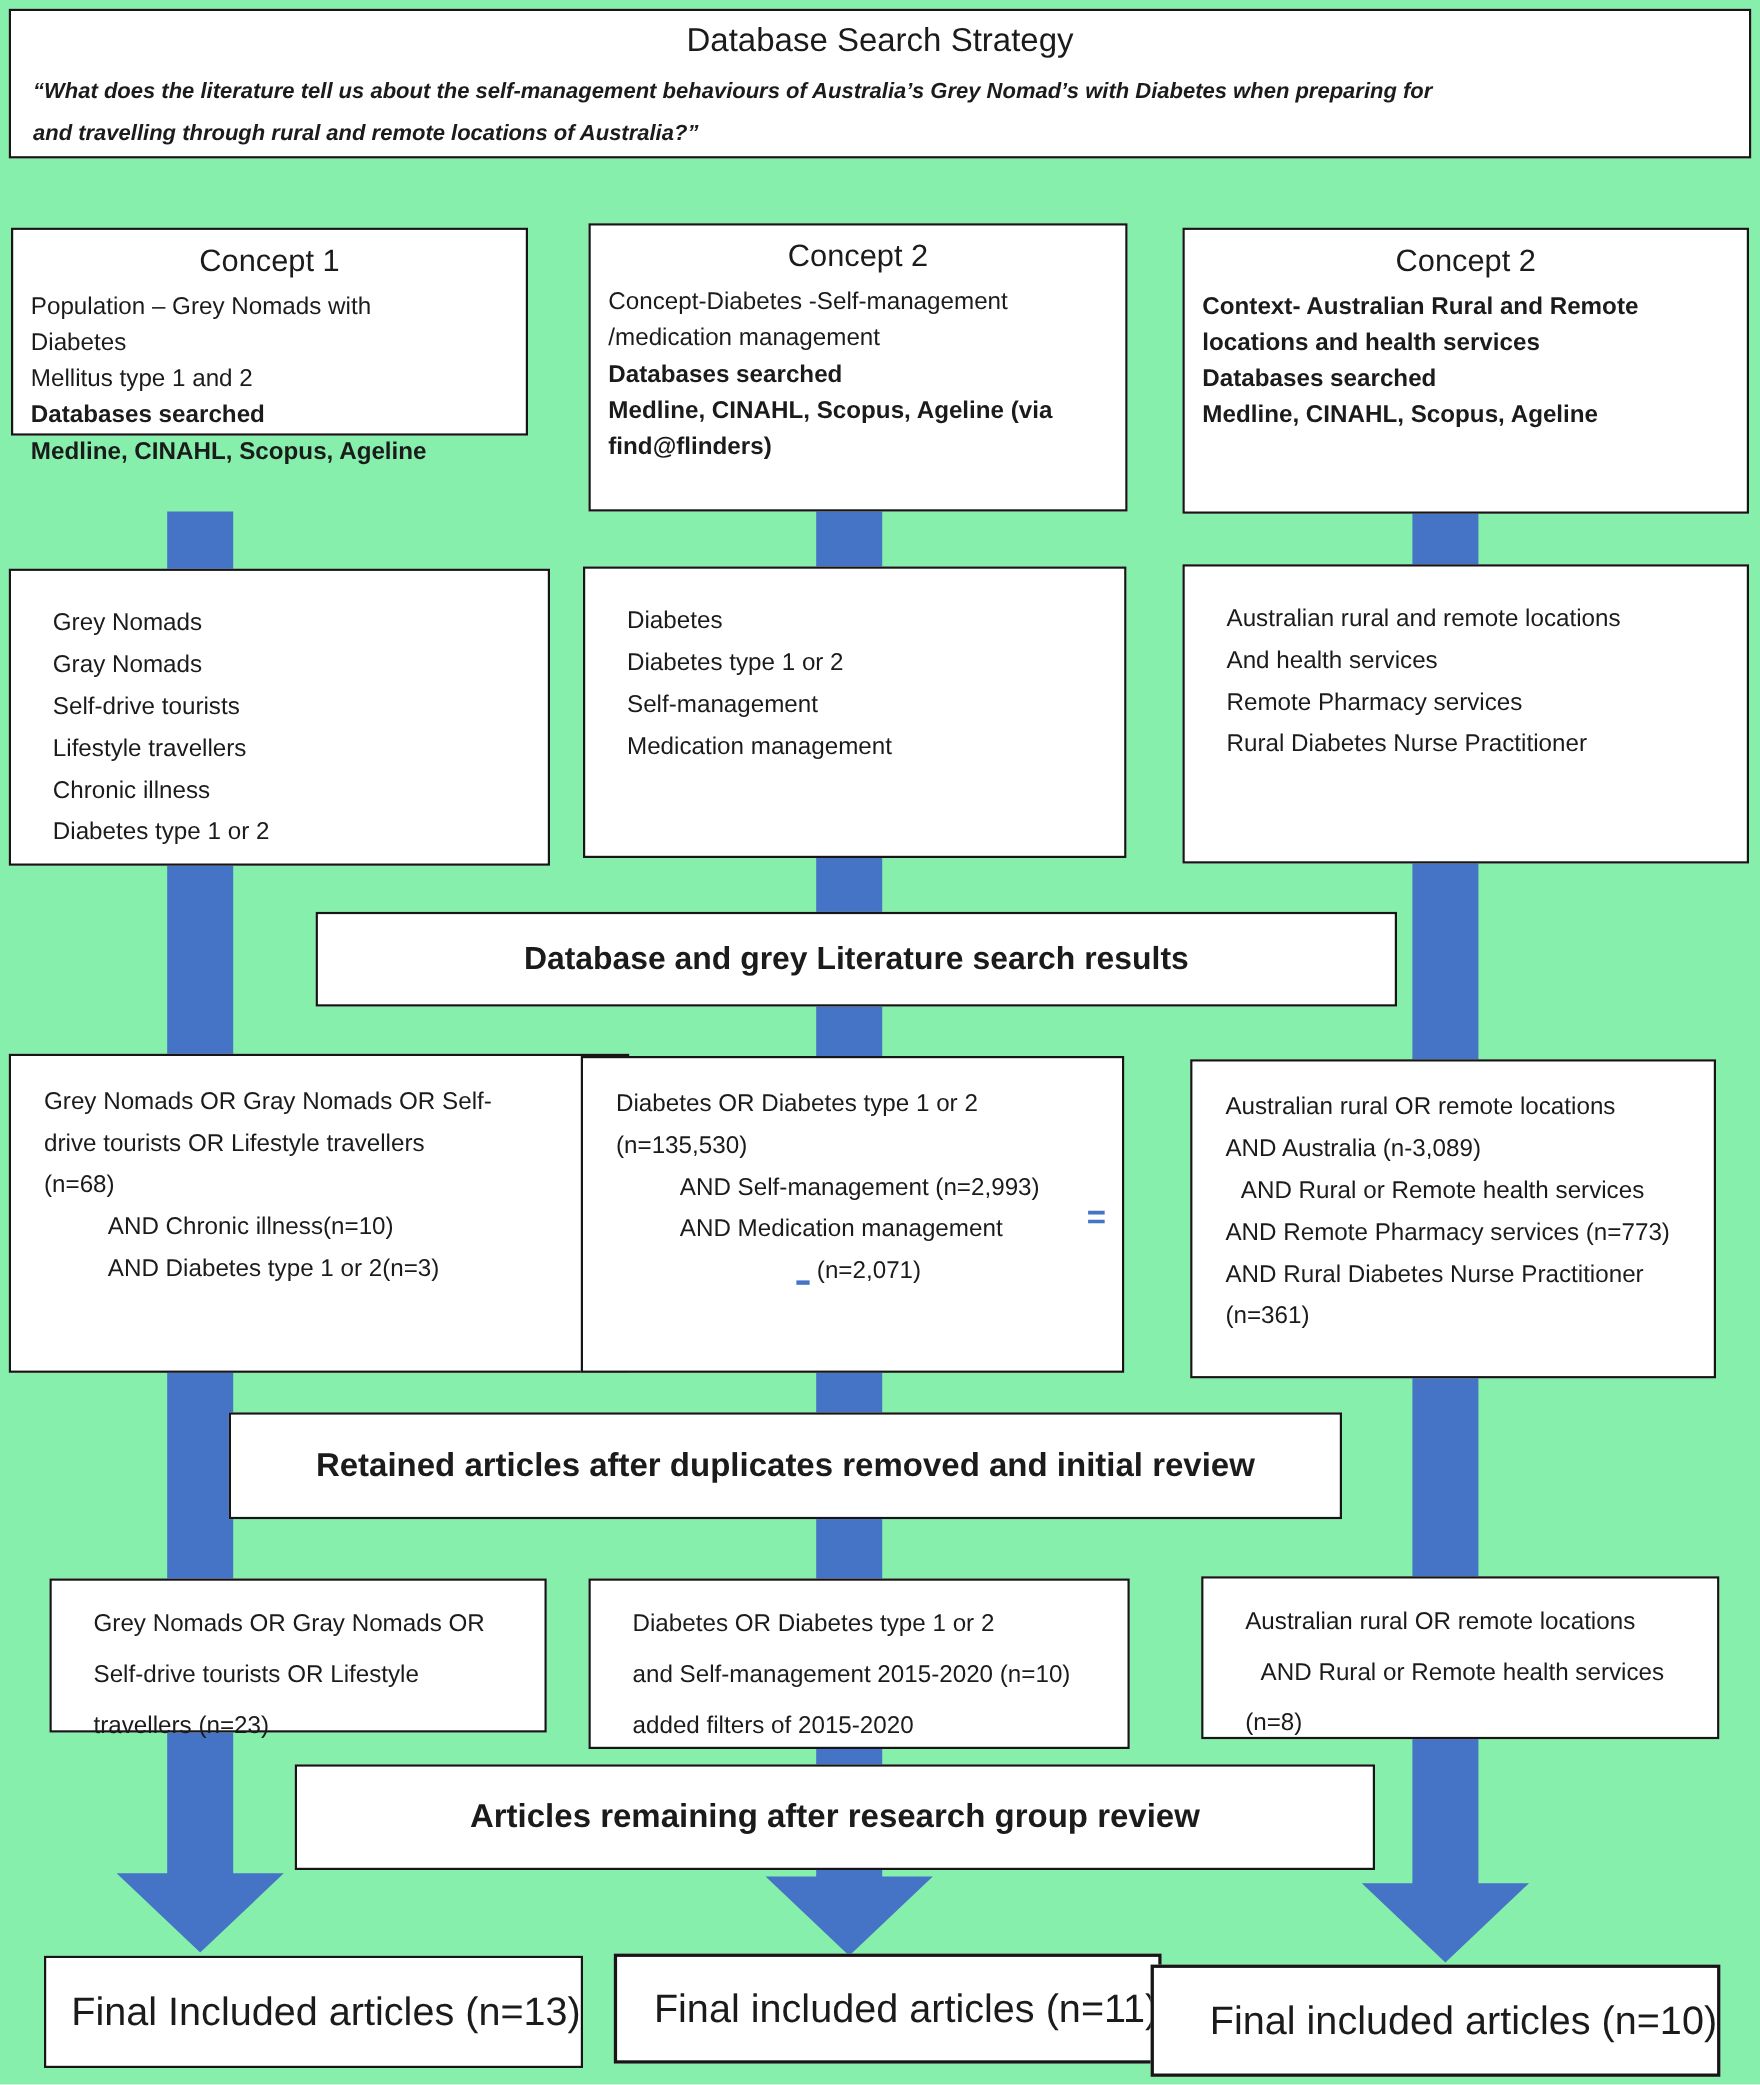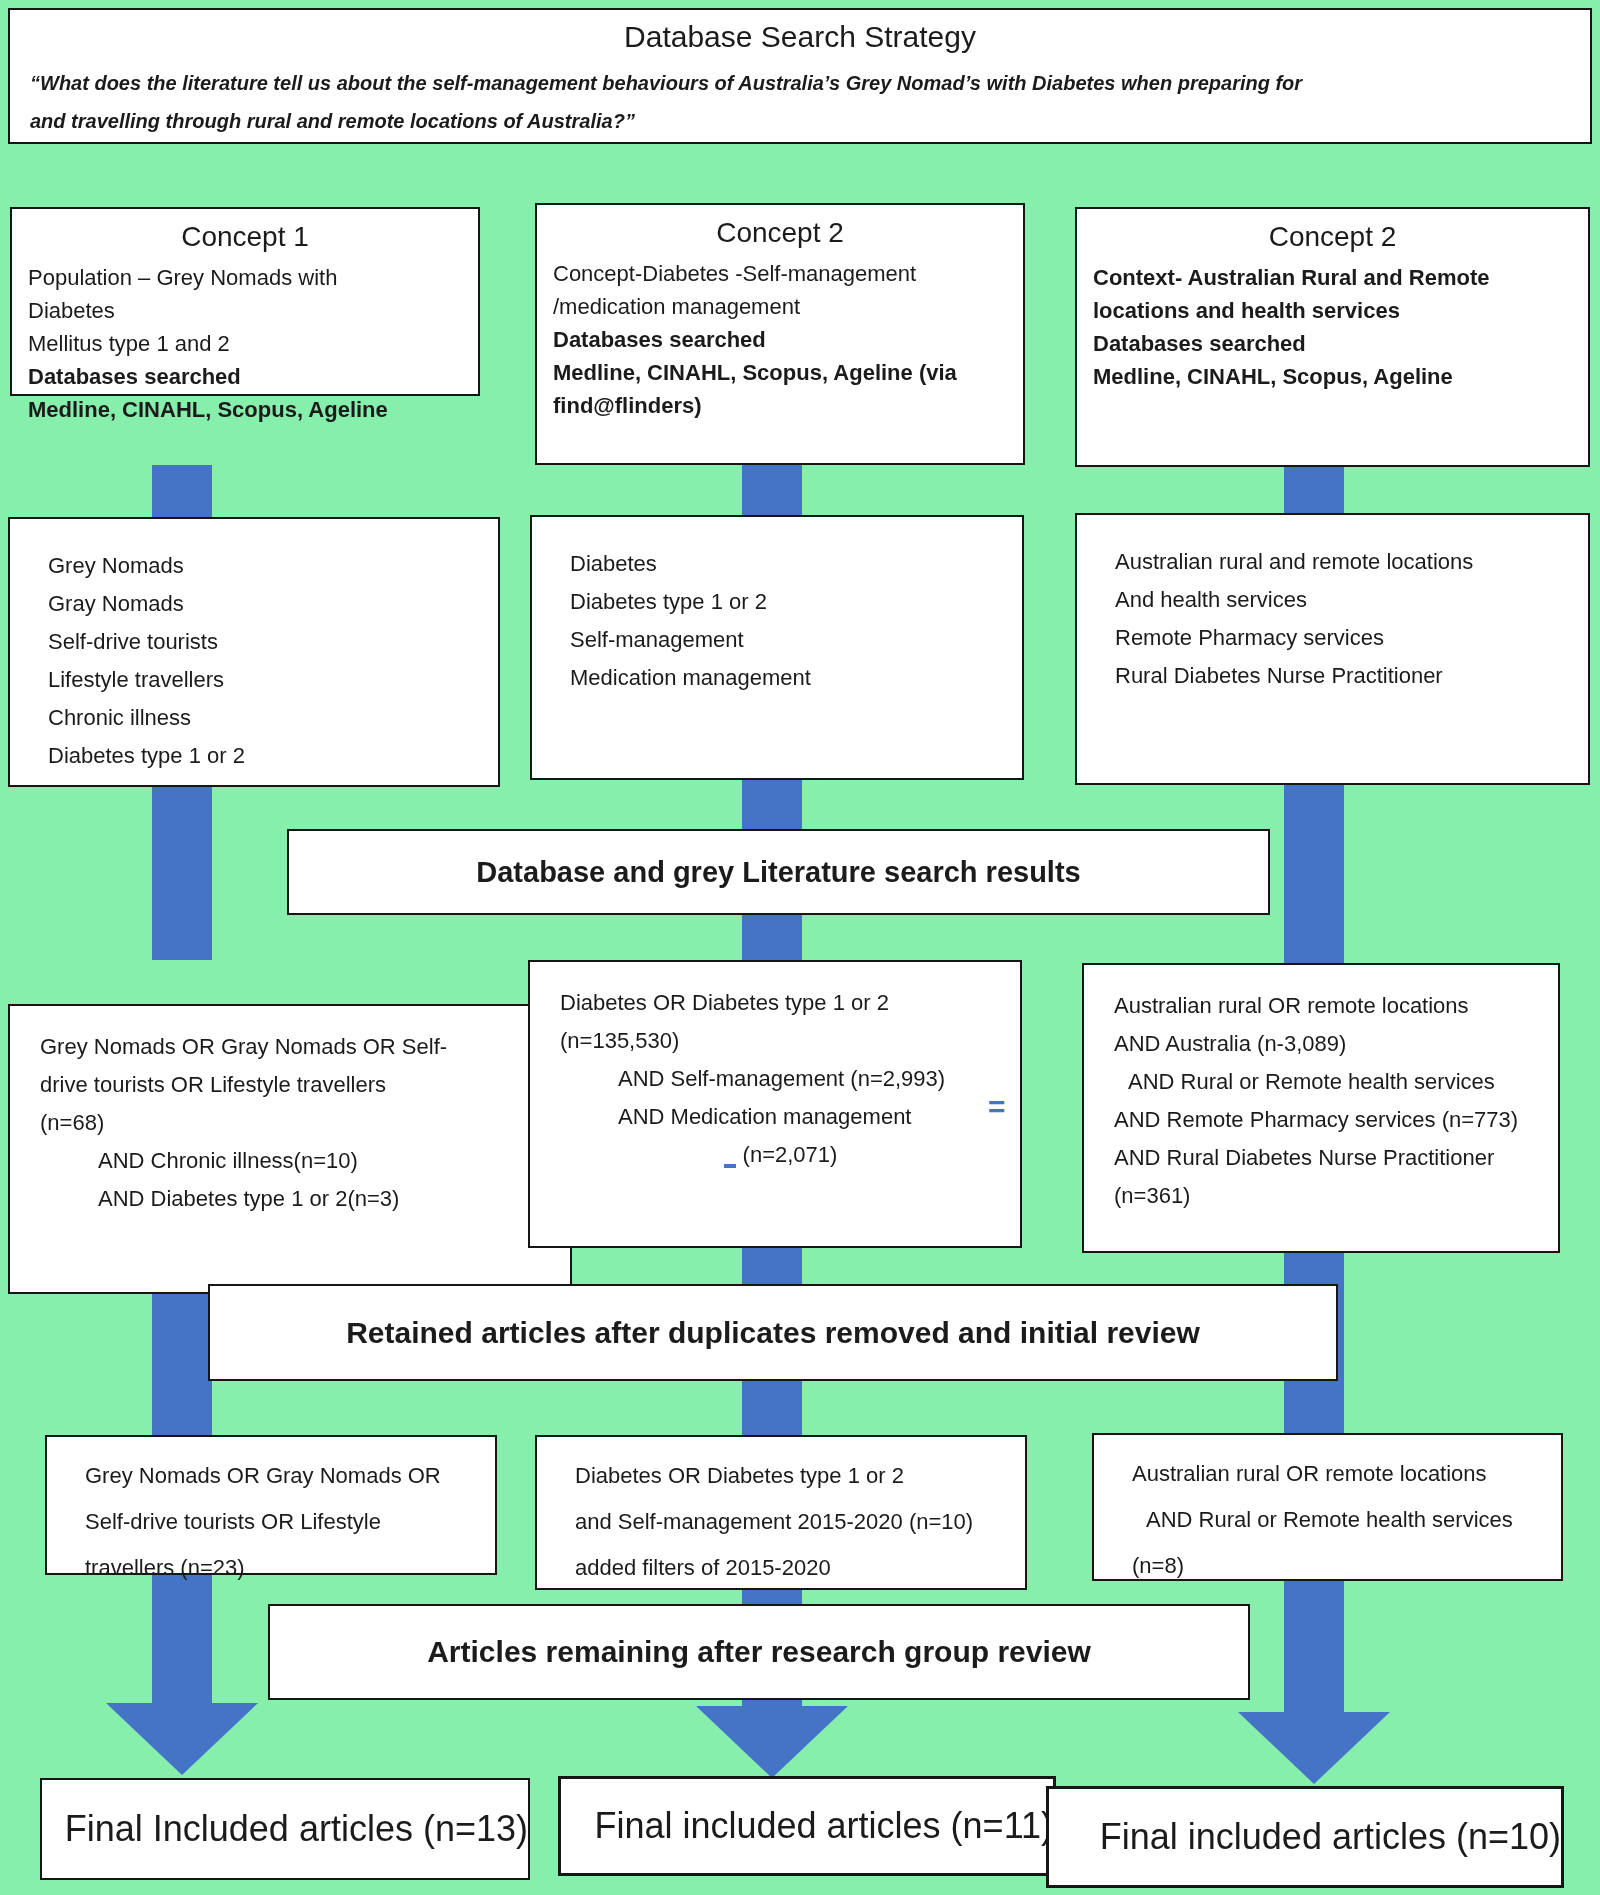--- a/index.html
+++ b/index.html
@@ -31,21 +31,21 @@
   .kw{padding:28px 0 0 38px;}
   .kw .ln{font-size:22px;line-height:38px;}
   
   .sr{padding:22px 0 0 30px;}
   .sr .ln{font-size:22px;line-height:38px;}
   
   .rt{padding:16px 0 0 38px;}
   .rt .ln{font-size:22px;line-height:46px;}
   
   .b1{left:287px;top:829px;width:983px;height:86px;font-size:29px;}
-  .b2{left:208px;top:1284px;width:1130px;height:97px;font-size:30px;}
+  .b2{left:208px;top:1284px;width:1012px;height:97px;font-size:30px;}
   .b3{left:268px;top:1604px;width:982px;height:96px;font-size:30px;}
   
   .final{display:flex;align-items:center;justify-content:flex-end;font-size:36px;}
   .eq{position:absolute;left:988px;top:1090px;color:var(--accent);font-weight:700;
       font-size:30px;z-index:4;}
   .tick{position:absolute;left:724px;top:1164px;width:12px;height:4px;background:var(--accent);z-index:4;}
 </style>
 </head>
 <body>
 
@@ -125,21 +125,21 @@
     </div>
   <div class="box kw" style="left:1075px;top:513px;width:515px;height:272px">
       <div class="ln">Australian rural and remote locations</div>
       <div class="ln">And health services</div>
       <div class="ln">Remote Pharmacy services</div>
       <div class="ln">Rural Diabetes Nurse Practitioner</div>
     </div>
 
   <div class="box banner b1">Database and grey Literature search results</div>
 
-  <div class="box sr" style="left:8px;top:1004px;width:564px;height:290px">
+  <div class="box sr" style="left:8px;top:958px;width:564px;height:290px">
       <div class="ln">Grey Nomads OR Gray Nomads OR Self-</div>
       <div class="ln">drive tourists OR Lifestyle travellers</div>
       <div class="ln">(n=68)</div>
       <div class="ln indent">AND Chronic illness(n=10)</div>
       <div class="ln indent">AND Diabetes type 1 or 2(n=3)</div>
     </div>
   <div class="box sr" style="left:528px;top:960px;width:494px;height:288px">
       <div class="ln">Diabetes OR Diabetes type 1 or 2</div>
       <div class="ln">(n=135,530)</div>
       <div class="ln indent">AND Self-management (n=2,993)</div>

